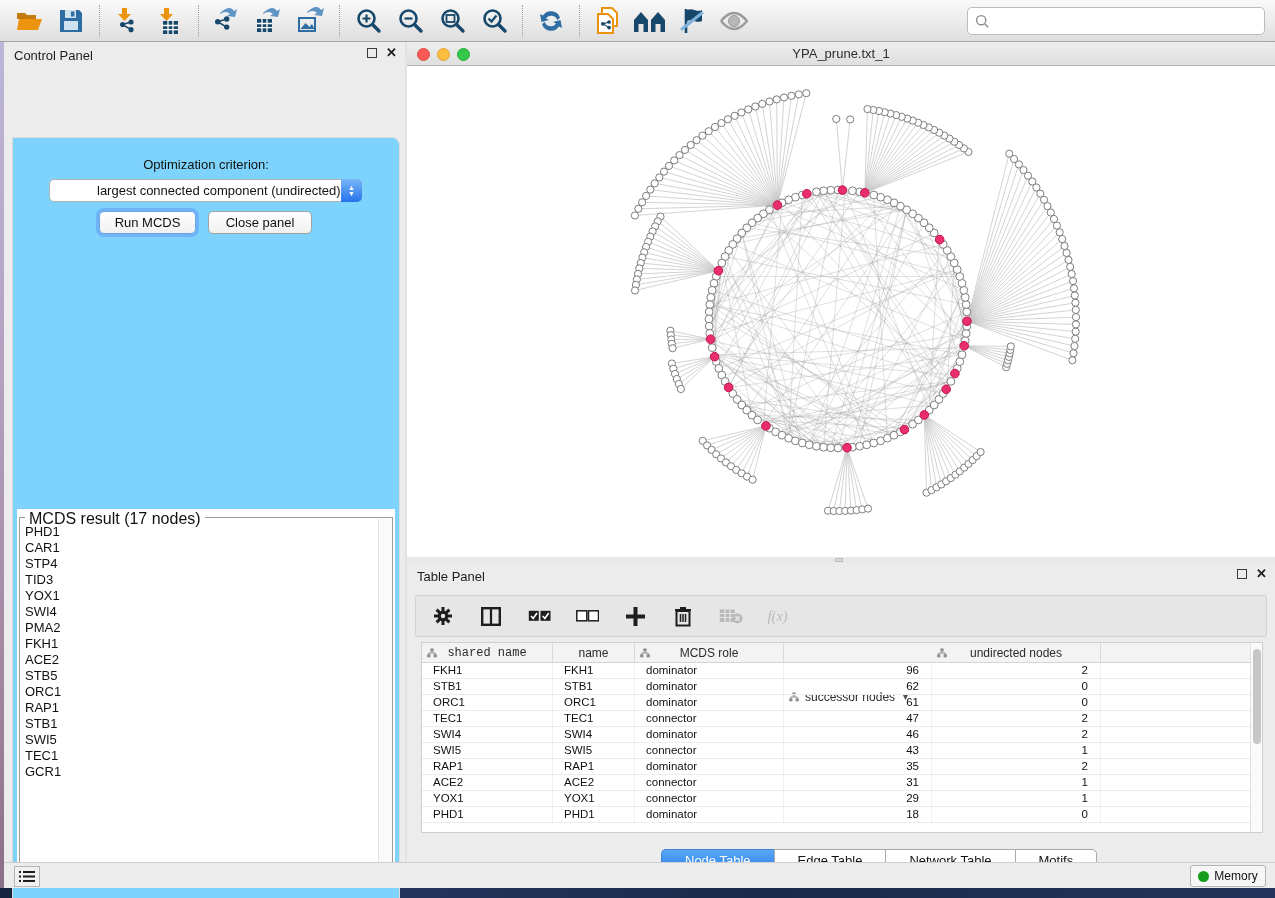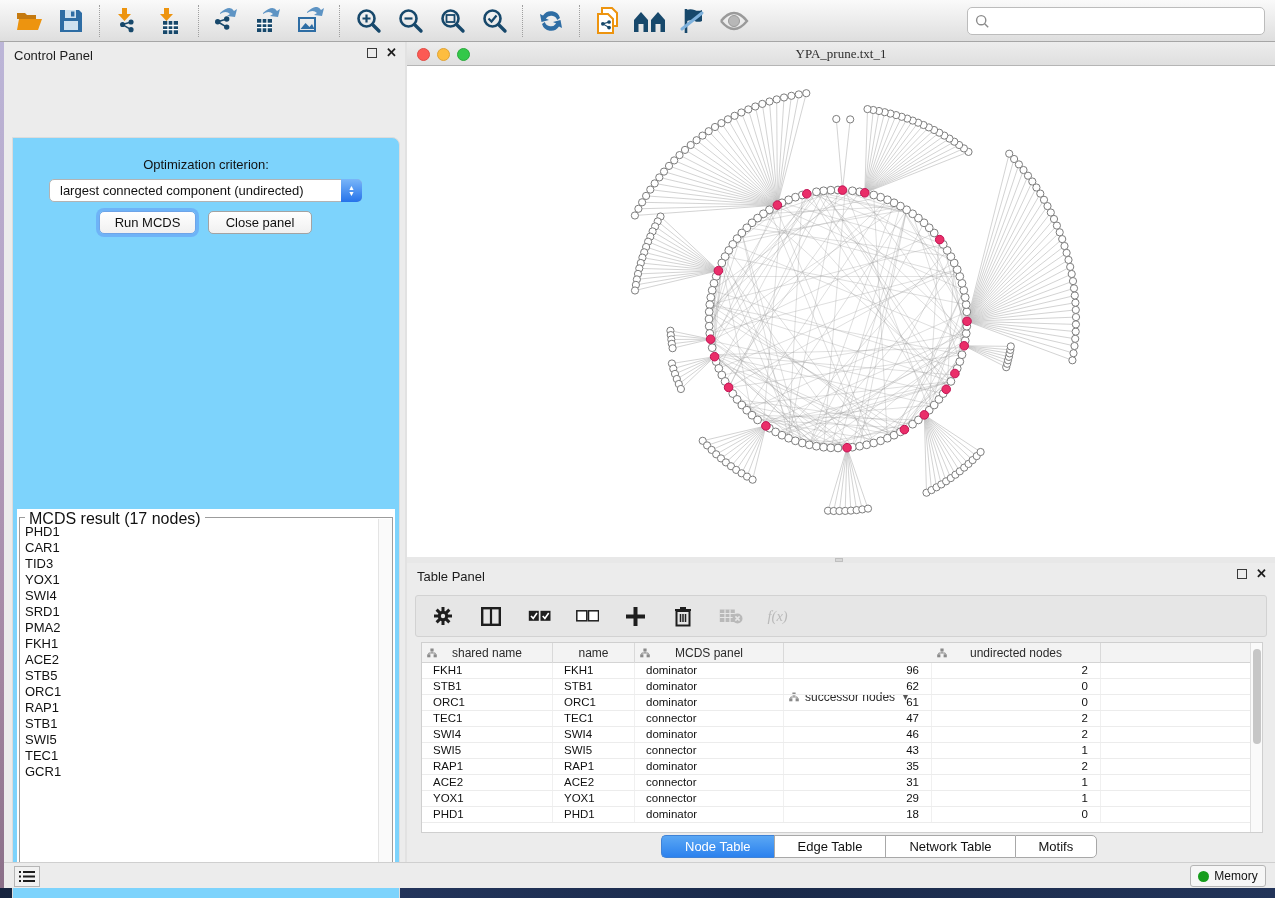--- a/index.html
+++ b/index.html
@@ -37,38 +37,38 @@
     font-size:13px; color:#111; display:flex; align-items:center; cursor:pointer; }
   .cp-tab:first-child { border-radius:5px 0 0 0; }
   .cp-tab:last-child { border-right:1px solid #a8a8a8; border-radius:0 5px 0 0; }
   .cp-tab.active { background:linear-gradient(#6cb1f4,#2277ea); color:#fff; border-color:#3f82d6; }
 
   #cp-content { position:absolute; left:8px; top:95px; width:388px; height:773px;
     background:#7dd3fc; border:1px solid #dcdcdc; border-radius:0 8px 8px 8px; }
   #opt-label { position:absolute; left:0; width:100%; top:19px; text-align:center; font-size:13px; color:#111; }
   #opt-select { position:absolute; left:36px; top:41px; width:313px; height:23px; background:#fff;
     border:1px solid #b3b3b3; border-radius:5px; display:flex; align-items:center; cursor:pointer; }
-  #opt-select .sel-text { flex:1; font-size:13px; color:#111; padding-left:10px; white-space:nowrap; }
+  #opt-select .sel-text { flex:1; font-size:13px; color:#111; padding-left:10px; white-space:nowrap;margin-left:37px; }
   #opt-stepper { width:21px; height:23px; margin-right:-1px; border-radius:0 5px 5px 0;
     background:linear-gradient(#79b6f9,#2673ea); display:flex; flex-direction:column; align-items:center; justify-content:center; }
   #opt-stepper span { color:#fff; font-size:7px; line-height:6px; }
   .cp-btn { position:absolute; top:73px; height:23px; background:linear-gradient(#ffffff,#f0f0f0);
     border:1px solid #a3a3a3; border-radius:5px; font-size:13px; color:#111; text-align:center; line-height:21px; cursor:pointer; }
   #run-btn { left:86px; width:97px; box-shadow:0 0 0 3px rgba(106,168,245,.75); border-color:#6ea4e8; }
   #close-btn { left:195px; width:104px; }
 
   #mcds-group { position:absolute; left:4px; top:371px; width:378px; height:376px; background:#fff; }
   #mcds-border { position:absolute; left:2px; right:2px; top:8px; bottom:3px; border:1px solid #9c9c9c; }
   #mcds-legend { position:absolute; left:8px; top:1px; background:#fff; padding:0 4px; font-size:16px; color:#111; }
   #mcds-list { position:absolute; left:4px; top:15px; right:18px; bottom:5px; overflow:hidden; }
   .mcds-item { font-size:13px; line-height:16px; color:#111; padding-left:4px; }
   #mcds-scroll { position:absolute; right:3px; top:10px; bottom:4px; width:14px; background:#fafafa; border-left:1px solid #e4e4e4; }
 
   
-  #network-window { position:absolute; left:407px; top:42px; width:868px; height:515px; background:#fff;font-family:Liberation Serif, serif; }
+  #network-window { position:absolute; left:407px; top:42px; width:868px; height:515px; background:#fff; }
   #net-titlebar { position:absolute; left:0; top:0; width:100%; height:24px;
     background:linear-gradient(#ededed,#dfdfdf); border-bottom:1px solid #b5b5b5; }
   .traffic { position:absolute; top:5.5px; width:13px; height:13px; border-radius:50%; }
   #tl-red   { left:10px;  background:#fc5a54; border:1px solid #e04b44; }
   #tl-yellow{ left:30px;  background:#fdbd3f; border:1px solid #e0a335; }
   #tl-green { left:50px;  background:#34c84a; border:1px solid #2aa93b; }
   #net-title { position:absolute; width:100%; top:4px; text-align:center; font-size:13px; color:#2e2e2e; }
   #net-canvas { position:absolute; left:0; top:24px; width:868px; height:491px; background:#fff; }
 
   
@@ -91,21 +91,21 @@
   .nt-h .sort { margin-left:6px; font-size:9px; color:#555; }
   #nt-body { position:absolute; left:0; top:20px; right:12px; bottom:0; overflow:hidden; }
   .nt-row { display:flex; height:16px; border-bottom:1px solid #ececec; }
   .nt-c { font-size:11.5px; color:#111; line-height:15px; border-right:1px solid #f0f0f0; white-space:nowrap; overflow:hidden; }
   .nt-c.left { padding-left:11px; } .nt-c.right { text-align:right; padding-right:12px; }
   #nt-scroll { position:absolute; right:0; top:0; width:12px; bottom:0; background:#fafafa; border-left:1px solid #e0e0e0; }
   #nt-thumb { position:absolute; left:1.5px; top:6px; width:8px; height:95px; background:#c6c6c6; border-radius:4px; }
 
   #bottom-tabs { position:absolute; left:254px; top:272px; height:23px; display:flex; }
   .bt-tab { height:23px; padding:0 23px; background:#fff; border:1px solid #a8a8a8; border-right:none;
-    font-size:13px; color:#111; display:flex; align-items:center; cursor:pointer; }
+    font-size:13px; color:#111; display:flex; align-items:center; cursor:pointer;margin-top:14px; }
   .bt-tab:first-child { border-radius:5px 0 0 5px; }
   .bt-tab:last-child { border-right:1px solid #a8a8a8; border-radius:0 5px 5px 0; }
   .bt-tab.active { background:linear-gradient(#5aa7f4,#2b81ee); color:#fff; border-color:#3f82d6; }
 
   
   #status-bar { position:absolute; left:4px; top:862px; width:1271px; height:26px; background:#ececec; border-top:1px solid #cfcfcf; }
   #task-btn { position:absolute; left:10px; top:3px; width:26px; height:21px; background:#f1f1f1; border:1px solid #b5b5b5; display:flex; align-items:center; justify-content:center; cursor:pointer; }
   #memory-btn { position:absolute; right:9px; top:2px; width:76px; height:22px; background:#f6f6f6; border:1px solid #b5b5b5; border-radius:3px; display:flex; align-items:center; justify-content:center; gap:5px; cursor:pointer; }
   #memory-dot { width:11px; height:11px; border-radius:50%; background:#169c1d; }
   #memory-label { font-size:12px; color:#111; }
@@ -290,24 +290,24 @@
       </div>
       <div class="cp-btn" id="run-btn">Run MCDS</div>
       <div class="cp-btn" id="close-btn">Close panel</div>
 
       <div id="mcds-group">
         <div id="mcds-border"></div>
         <span id="mcds-legend">MCDS result (17 nodes)</span>
         <div id="mcds-list">
             <div class="mcds-item">PHD1</div>
             <div class="mcds-item">CAR1</div>
+            <div class="mcds-item">STP4</div>
             <div class="mcds-item">TID3</div>
             <div class="mcds-item">YOX1</div>
             <div class="mcds-item">SWI4</div>
-            <div class="mcds-item">SRD1</div>
             <div class="mcds-item">PMA2</div>
             <div class="mcds-item">FKH1</div>
             <div class="mcds-item">ACE2</div>
             <div class="mcds-item">STB5</div>
             <div class="mcds-item">ORC1</div>
             <div class="mcds-item">RAP1</div>
             <div class="mcds-item">STB1</div>
             <div class="mcds-item">SWI5</div>
             <div class="mcds-item">TEC1</div>
             <div class="mcds-item">GCR1</div>
@@ -965,40 +965,40 @@
           </svg>
         </div>
         <div class="tp-icon disabled">
           <svg width="34" height="24" viewBox="0 0 34 24">
             <text x="2" y="18" font-family="Liberation Serif, serif" font-style="italic" font-size="19" fill="#b9b9b9">f(x)</text>
           </svg>
         </div>
       </div>
     <div id="node-table">
       <div id="nt-header">
-          <div class="nt-h" style="width: 131px;">
+          <div class="nt-h" style="width: 131px; font-family: Liberation Mono, monospace;">
             <svg class="h-icon" width="10" height="10" viewBox="0 0 10 10">
               <rect x="3.4" y="0.5" width="3.2" height="3" fill="#8a8a8a"></rect>
               <rect x="0.2" y="6.3" width="3.2" height="3" fill="#8a8a8a"></rect>
               <rect x="6.6" y="6.3" width="3.2" height="3" fill="#8a8a8a"></rect>
               <path d="M5 3.5 v1.5 M1.8 6.3 V5 h6.4 v1.3" stroke="#8a8a8a" fill="none"></path>
             </svg>
             <span>shared name</span>
           </div>
           <div class="nt-h" style="width: 82px;">
             <span>name</span>
           </div>
           <div class="nt-h" style="width: 149px;">
             <svg class="h-icon" width="10" height="10" viewBox="0 0 10 10">
               <rect x="3.4" y="0.5" width="3.2" height="3" fill="#8a8a8a"></rect>
               <rect x="0.2" y="6.3" width="3.2" height="3" fill="#8a8a8a"></rect>
               <rect x="6.6" y="6.3" width="3.2" height="3" fill="#8a8a8a"></rect>
               <path d="M5 3.5 v1.5 M1.8 6.3 V5 h6.4 v1.3" stroke="#8a8a8a" fill="none"></path>
             </svg>
-            <span>MCDS panel</span>
+            <span>MCDS role</span>
           </div>
           <div class="nt-h" style="width: 148px; margin-top: 44px;">
             <svg class="h-icon" width="10" height="10" viewBox="0 0 10 10">
               <rect x="3.4" y="0.5" width="3.2" height="3" fill="#8a8a8a"></rect>
               <rect x="0.2" y="6.3" width="3.2" height="3" fill="#8a8a8a"></rect>
               <rect x="6.6" y="6.3" width="3.2" height="3" fill="#8a8a8a"></rect>
               <path d="M5 3.5 v1.5 M1.8 6.3 V5 h6.4 v1.3" stroke="#8a8a8a" fill="none"></path>
             </svg>
             <span>successor nodes</span>
             <span class="sort">▼</span>

